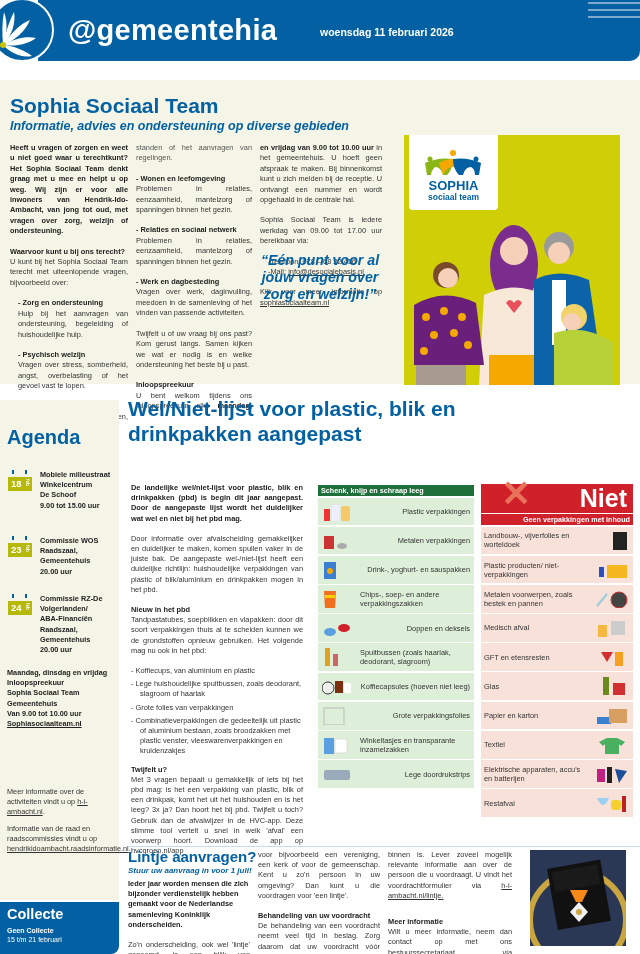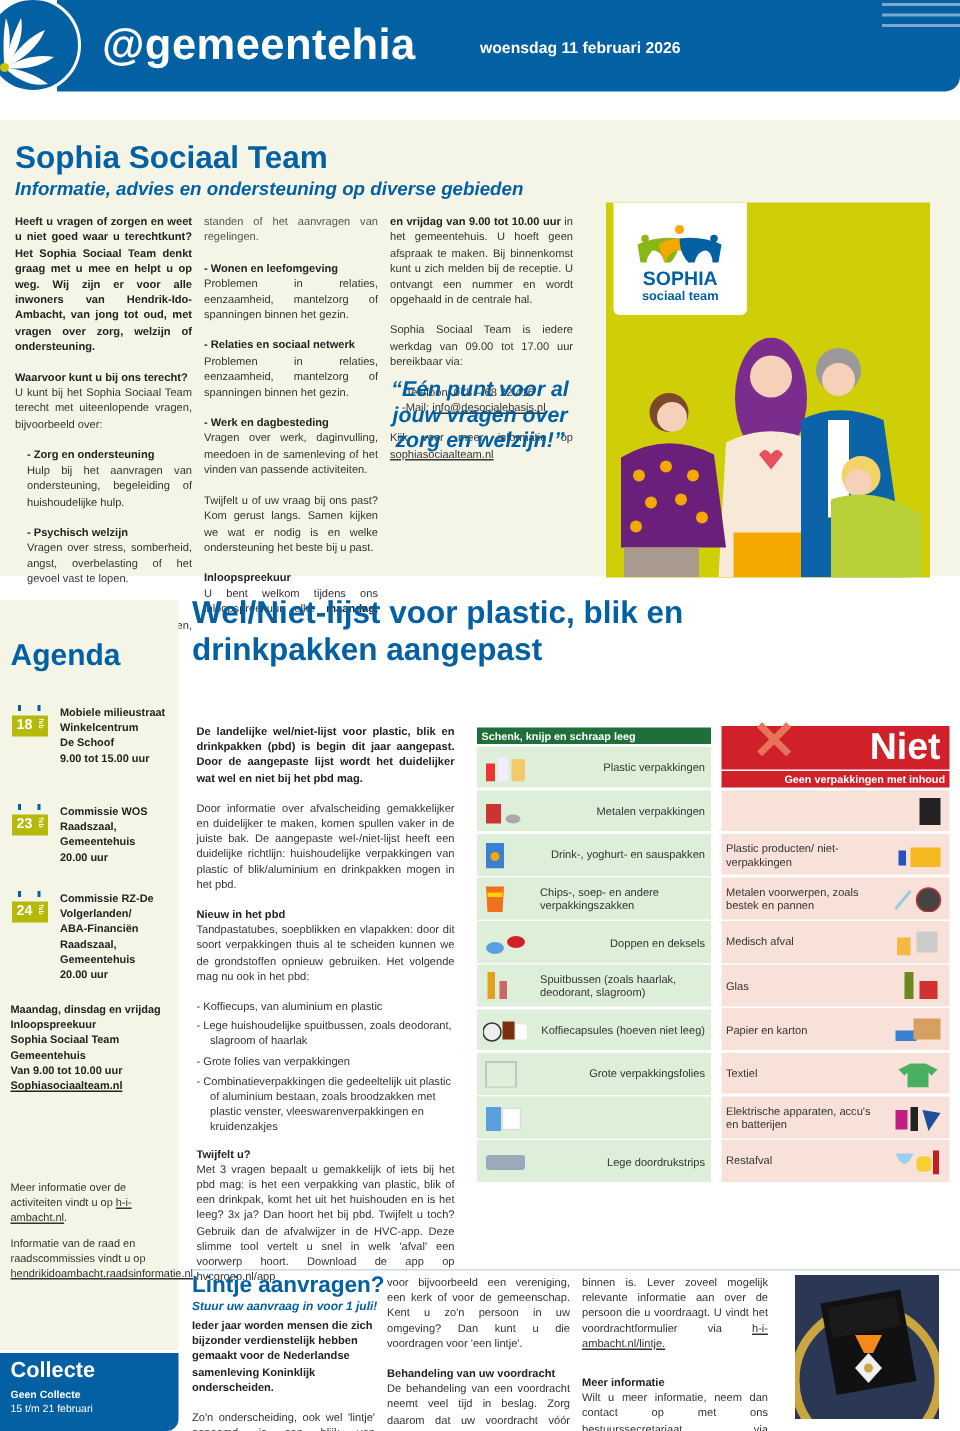--- a/index.html
+++ b/index.html
@@ -314,36 +314,38 @@
       <svg class="ic">
         <rect x="2" y="1" width="20" height="17" fill="none" stroke="#bbb"></rect>
       </svg>
       <span class="lbl">Grote verpakkingsfolies</span>
     </div>
   <div class="wel-row">
       <svg class="ic">
         <rect x="2" y="2" width="10" height="16" fill="#5aa0e0"></rect>
         <rect x="13" y="3" width="12" height="14" fill="#fff" stroke="#ddd"></rect>
       </svg>
+      <span class="lbl">Winkeltasjes en transparante inzamelzakken</span>
     </div>
   <div class="wel-row">
       <svg class="ic">
         <rect x="2" y="5" width="26" height="10" rx="2" fill="#9ab"></rect>
       </svg>
       <span class="lbl">Lege doordrukstrips</span>
     </div>
 </div>
 
 <div id="niet" class="abs">
   <div class="head">
     <span class="x">✕</span>
     <span class="n">Niet</span>
   </div>
   <div class="sub">Geen verpakkingen met inhoud</div>
   <div class="niet-row">
+      <span class="lbl">Landbouw-, vijverfolies en worteldoek</span>
       <svg class="ic">
         <rect x="18" y="0" width="14" height="18" fill="#222"></rect>
       </svg>
     </div>
   <div class="niet-row">
       <span class="lbl">Plastic producten/ niet-verpakkingen</span>
       <svg class="ic">
         <rect x="4" y="6" width="5" height="10" fill="#2a50c0"></rect>
         <rect x="12" y="4" width="20" height="13" fill="#f5b820"></rect>
       </svg>
@@ -353,20 +355,27 @@
       <svg class="ic">
         <line x1="2" y1="16" x2="12" y2="4" stroke="#9cd" stroke-width="2"></line>
         <circle cx="24" cy="10" r="8" fill="#444" stroke="#c33"></circle>
       </svg>
     </div>
   <div class="niet-row">
       <span class="lbl">Medisch afval</span>
       <svg class="ic">
         <rect x="3" y="6" width="9" height="12" fill="#f5b840"></rect>
         <rect x="16" y="2" width="14" height="14" fill="#ccc"></rect>
+      </svg>
+    </div>
+  <div class="niet-row">
+      <span class="lbl">GFT en etensresten</span>
+      <svg class="ic">
+        <path d="M6 4 L18 4 L12 14Z" fill="#d03030"></path>
+        <rect x="20" y="4" width="8" height="14" fill="#f5a020"></rect>
       </svg>
     </div>
   <div class="niet-row">
       <span class="lbl">Glas</span>
       <svg class="ic">
         <rect x="8" y="0" width="6" height="18" fill="#6a8a20"></rect>
         <rect x="18" y="6" width="12" height="12" fill="#d03030"></rect>
       </svg>
     </div>
   <div class="niet-row">

